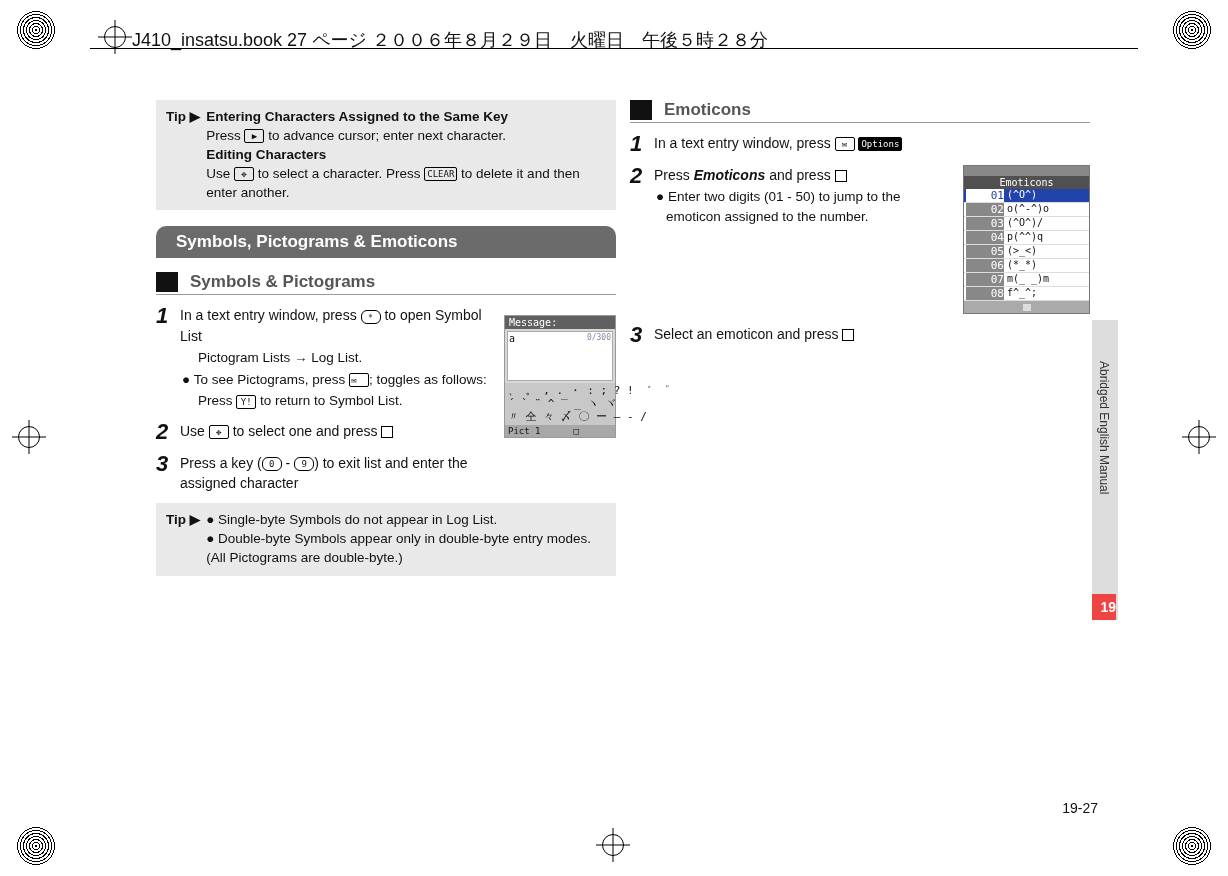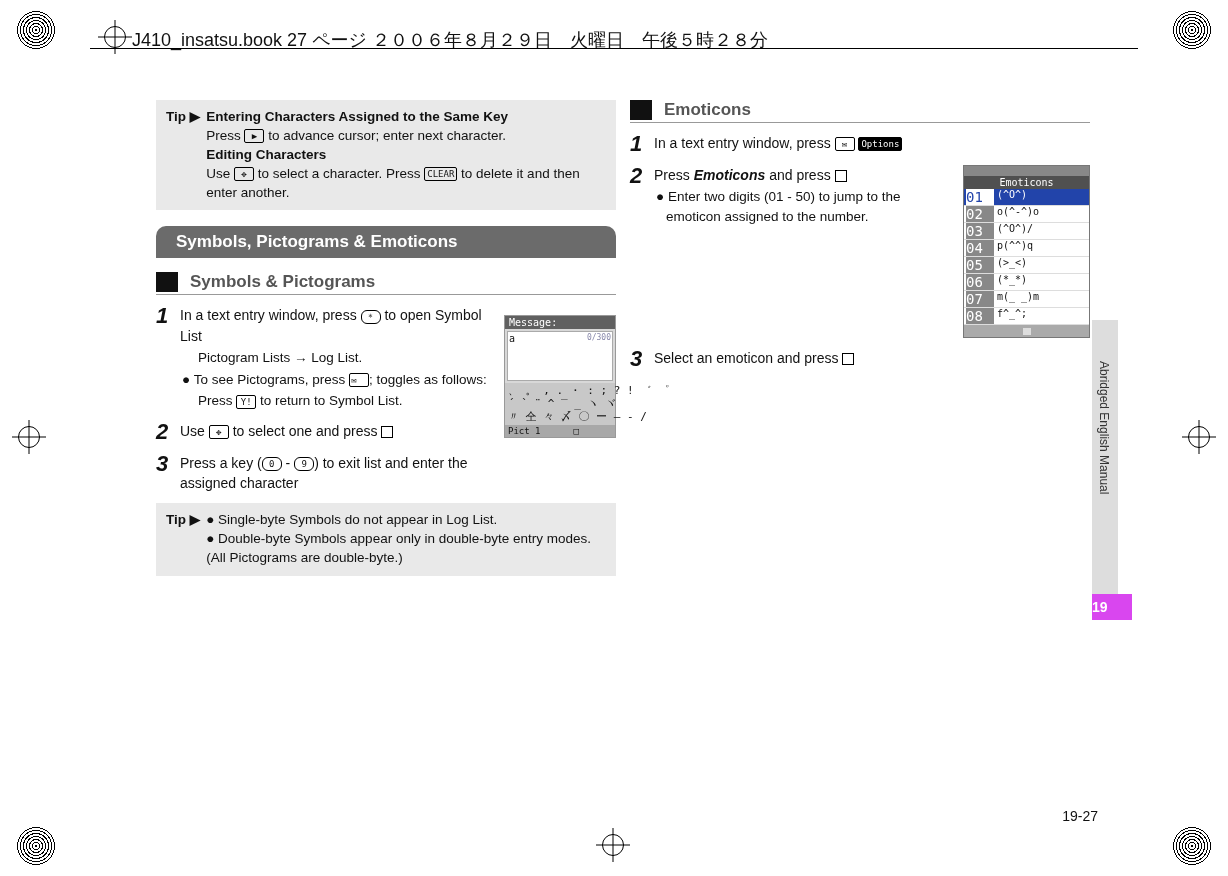--- a/index.html
+++ b/index.html
@@ -136,21 +136,21 @@
   }
   .screenshot .titlebar { background: #606060; color: #fff; padding: 1px 4px; font-size: 10px; }
   .screenshot .body-area { background: #fff; height: 46px; margin: 2px; border: 1px solid #aaa; font-size: 10px; padding: 1px; }
   .screenshot .grid-area { background: #c8c8c8; padding: 2px 3px; font-size: 11px; line-height: 1.15; white-space: pre; }
   .screenshot .footer { background: #a8a8a8; font-size: 9px; padding: 1px 3px; display: flex; justify-content: space-between; }
 
   .emoticon-shot { width: 125px; border: 1px solid #777; font-family: monospace; font-size: 10px; background: #ccc; }
   .emoticon-shot .etitle { background: #505050; color: #fff; text-align: center; padding: 1px 0; }
   .emoticon-shot .erow { background: #fff; border-bottom: 1px solid #ddd; padding: 0 2px; display: flex; }
   .emoticon-shot .erow.sel { background: #2244aa; color: #fff; }
-  .emoticon-shot .erow .idx { width: 28px; background: #888; color: #fff; font-size: 14px; text-align: left; margin-right: 3px; }
+  .emoticon-shot .erow .idx { width: 38px; background: #888; color: #fff; font-size: 11px; text-align: right; margin-right: 3px; }
   .emoticon-shot .erow.sel .idx { background: #fff; color: #2244aa; }
   .emoticon-shot .efooter { background: #aaa; height: 12px; display:flex; justify-content:center; align-items:center; }
   .emoticon-shot .efooter .sq { width:8px; height:7px; background:#ddd; }
 
   .sidebar-tab {
     position: absolute;
     right: 110px;
     top: 320px;
     width: 26px;
     height: 300px;
@@ -160,34 +160,34 @@
     writing-mode: vertical-rl;
     font-size: 12px;
     color: #333;
     padding: 8px 5px;
     height: 200px;
     text-align: center;
   }
   .sidebar-tab .num-box {
     position: absolute;
     bottom: 0;
-    width: 40px;
+    width: 24px;
     height: 26px;
-    background: #d946ef;
+    background: #ef4444;
     color: #fff;
-    text-align: left;
+    text-align: right;
     font-weight: bold;
     font-size: 14px;
     line-height: 26px;
   }
 
   .page-num {
     position: absolute;
     right: 130px;
-    bottom: 52px;
+    bottom: 60px;
     font-size: 14px;
   }
 
   .em { font-weight: bold; }
   .ital { font-style: italic; }
 </style>
 </head>
 <body>
 
 <div class="registration-mark" style="left:16px; top:10px;"></div>

